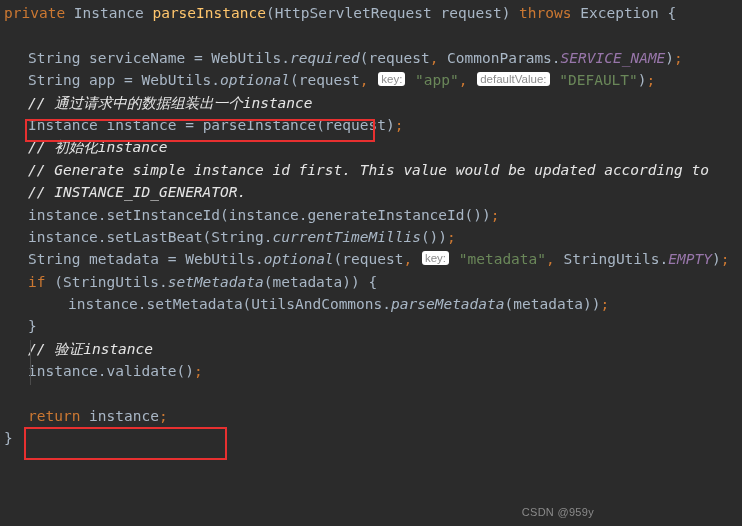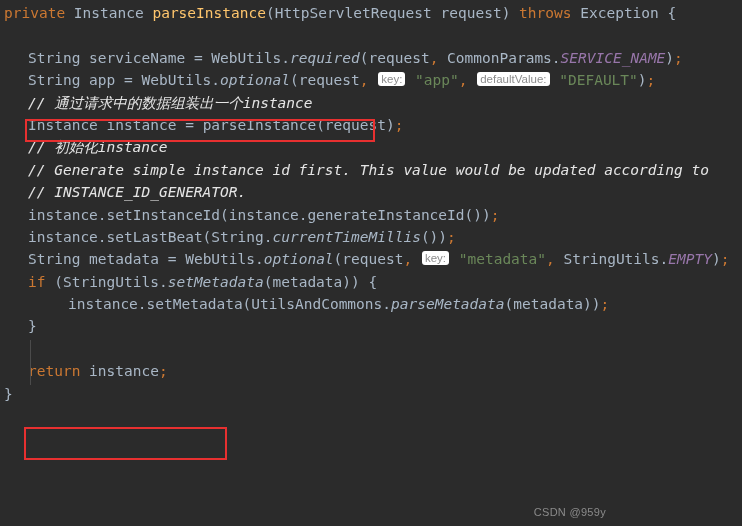--- a/index.html
+++ b/index.html
@@ -84,21 +84,21 @@
   .annot {
     position: absolute;
     border: 2px solid #e83030;
     box-sizing: border-box;
     pointer-events: none;
     background: transparent;
   }
 
   .watermark {
     position: absolute;
-    right: 10px;
+    right: 22px;
     bottom: 8px;
     color: #8a8a8a;
     font-family: "Liberation Sans", "DejaVu Sans", sans-serif;
     font-size: 11px;
     letter-spacing: 0.3px;
   }
 </style>
 </head>
 <body>
 
@@ -113,20 +113,22 @@
       <div class="line ind1" id="line-6"><span class="type">Instance</span><span class="id"> instance </span><span class="pun">=</span><span class="pun"> </span><span class="id">parseInstance</span><span class="pun">(</span><span class="id">request</span><span class="pun">)</span><span class="semi">;</span></div>
       <div class="line ind1" id="line-7"><span class="cmt">// 初始化instance</span></div>
       <div class="line ind1" id="line-10"><span class="cmt">// Generate simple instance id first. This value would be updated according to</span></div>
       <div class="line ind1" id="line-11"><span class="cmt">// INSTANCE_ID_GENERATOR.</span></div>
       <div class="line ind1" id="line-12"><span class="id">instance</span><span class="pun">.</span><span class="id">setInstanceId</span><span class="pun">(</span><span class="id">instance</span><span class="pun">.</span><span class="id">generateInstanceId</span><span class="pun">())</span><span class="semi">;</span></div>
       <div class="line ind1" id="line-13"><span class="id">instance</span><span class="pun">.</span><span class="id">setLastBeat</span><span class="pun">(</span><span class="type">String</span><span class="pun">.</span><span class="mth">currentTimeMillis</span><span class="pun">())</span><span class="semi">;</span></div>
       <div class="line ind1" id="line-14"><span class="type">String</span><span class="id"> metadata </span><span class="pun">=</span><span class="pun"> </span><span class="type">WebUtils</span><span class="pun">.</span><span class="mth">optional</span><span class="pun">(</span><span class="id">request</span><span class="semi">,</span><span class="pun"> </span><span class="hint">key:</span><span class="pun"> </span><span class="str">"metadata"</span><span class="semi">,</span><span class="pun"> </span><span class="type">StringUtils</span><span class="pun">.</span><span class="stat">EMPTY</span><span class="pun">)</span><span class="semi">;</span></div>
       <div class="line ind1" id="line-15"><span class="kw">if</span><span class="pun"> (</span><span class="type">StringUtils</span><span class="pun">.</span><span class="mth">setMetadata</span><span class="pun">(</span><span class="id">metadata</span><span class="pun">)) {</span></div>
       <div class="line ind2" id="line-16"><span class="id">instance</span><span class="pun">.</span><span class="id">setMetadata</span><span class="pun">(</span><span class="type">UtilsAndCommons</span><span class="pun">.</span><span class="mth">parseMetadata</span><span class="pun">(</span><span class="id">metadata</span><span class="pun">))</span><span class="semi">;</span></div>
       <div class="line ind1" id="line-17"><span class="pun">}</span></div>
+      <div class="line ind1" id="line-18"><span class="cmt">// 验证instance</span></div>
+      <div class="line ind1" id="line-19"><span class="id">instance</span><span class="pun">.</span><span class="id">validate</span><span class="pun">()</span><span class="semi">;</span></div>
       <div class="line ind0" id="line-20">&nbsp;</div>
       <div class="line ind1" id="line-21"><span class="kw">return</span><span class="id"> instance</span><span class="semi">;</span></div>
       <div class="line ind0" id="line-22"><span class="pun">}</span></div>
     </div>
 
   <div id="guides-layer">
       <div class="indent-guide" style="left: 30px; top: 340px; height: 45px;"></div>
     </div>
 
   <div id="annotations-layer">

